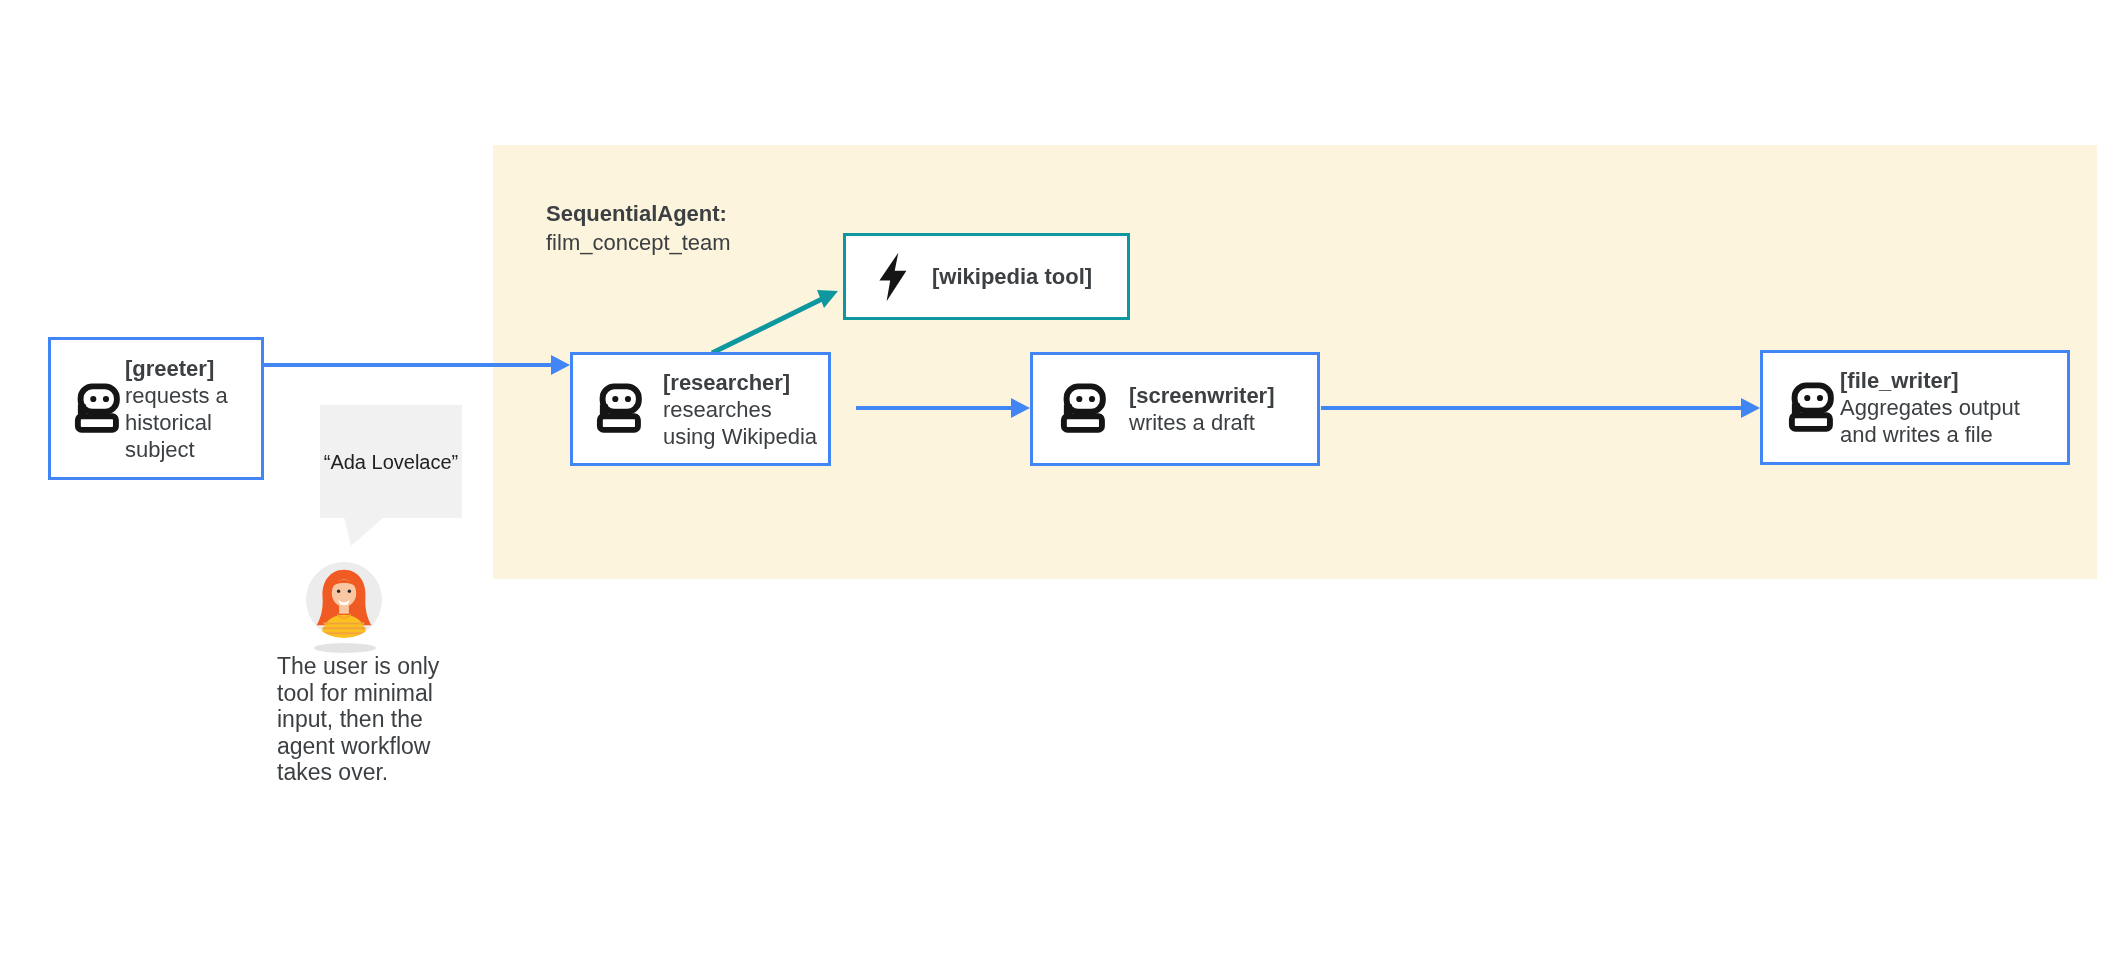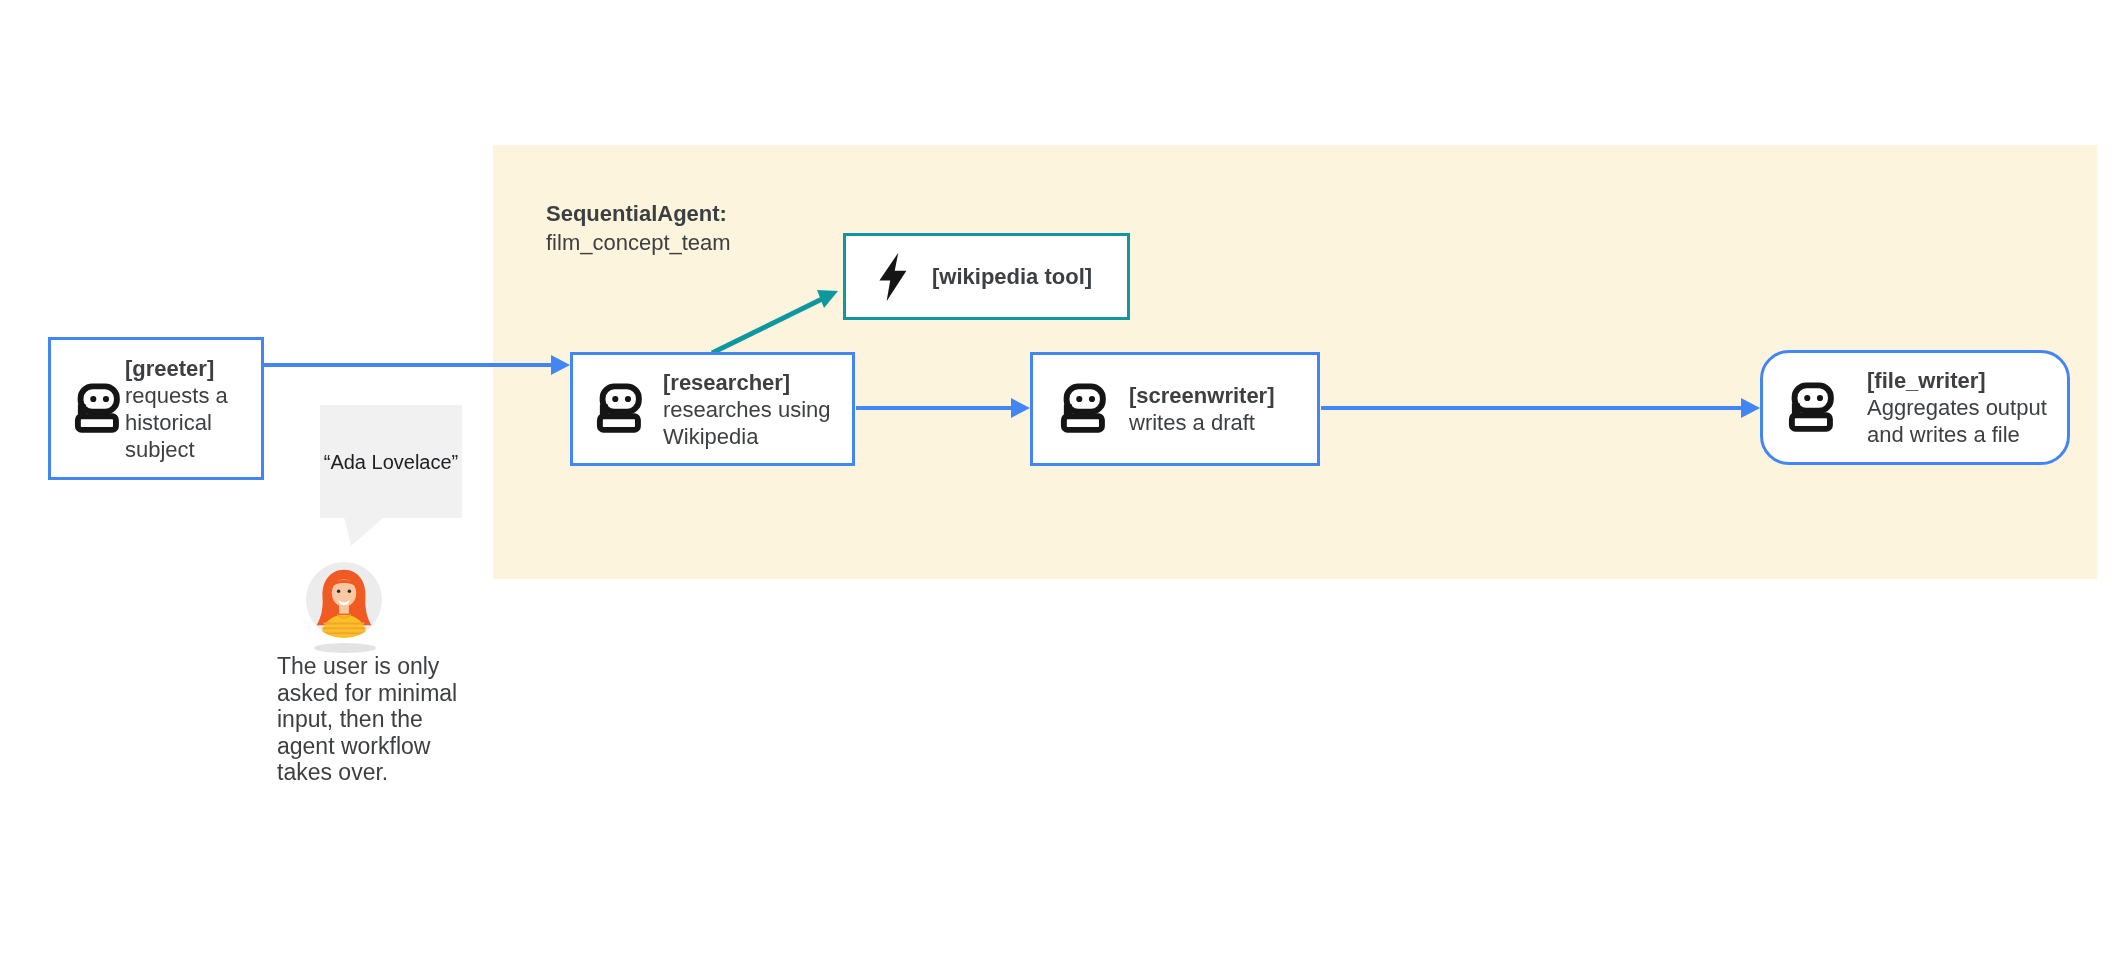--- a/index.html
+++ b/index.html
@@ -39,23 +39,23 @@
   .node-icon {
     flex: 0 0 auto;
     display: flex;
     align-items: center;
     justify-content: center;
   }
   .node-text { font-size: 22px; line-height: 27px; }
   .node-title { font-weight: bold; }
   .node-desc { font-weight: normal; }
   #node-greeter    { left: 48px;   top: 337px; width: 216px; height: 143px; padding: 0 14px 0 16px; }
-  #node-researcher { left: 570px;  top: 352px; width: 285px; height: 114px; padding: 0 10px 0 16px; gap: 16px; }
+  #node-researcher { left: 570px;  top: 352px; width: 261px; height: 114px; padding: 0 10px 0 16px; gap: 16px; }
   #node-screenwriter { left: 1030px; top: 352px; width: 290px; height: 114px; padding: 0 10px 0 20px; gap: 18px; }
-  #node-filewriter { left: 1760px; top: 350px; width: 310px; height: 115px; padding: 0 10px 0 18px; gap: 28px; border-radius: 29px; }
+  #node-filewriter { left: 1760px; top: 350px; width: 310px; height: 115px; padding: 0 10px 0 18px; gap: 1px; }
   #node-wikipedia  { left: 843px;  top: 233px; width: 287px; height: 87px;  padding: 0 10px 0 28px; gap: 22px; text-align: right; }
   .arrows {
     position: absolute;
     left: 0; top: 0;
     width: 2112px; height: 960px;
     pointer-events: none;
   }
   .speech-bubble {
     position: absolute;
     left: 320px; top: 405px;
@@ -234,15 +234,15 @@
         <g stroke="#F2A43C" stroke-width="2">
           <line x1="19" y1="64" x2="61" y2="64"></line>
           <line x1="18" y1="69" x2="62" y2="69"></line>
           <line x1="17" y1="74" x2="63" y2="74"></line>
         </g>
         <path d="M33 54 Q40 60 47 54 L47 57 Q40 62 33 57 Z" fill="#F9A825"></path>
       </g>
     </svg>
   </div>
 
-  <div class="caption">The user is only asked for minimal input, then the agent workflow takes over.</div>
+  <div class="caption">The user is only tool for minimal input, then the agent workflow takes over.</div>
 
 </div>
 
 </body></html>

